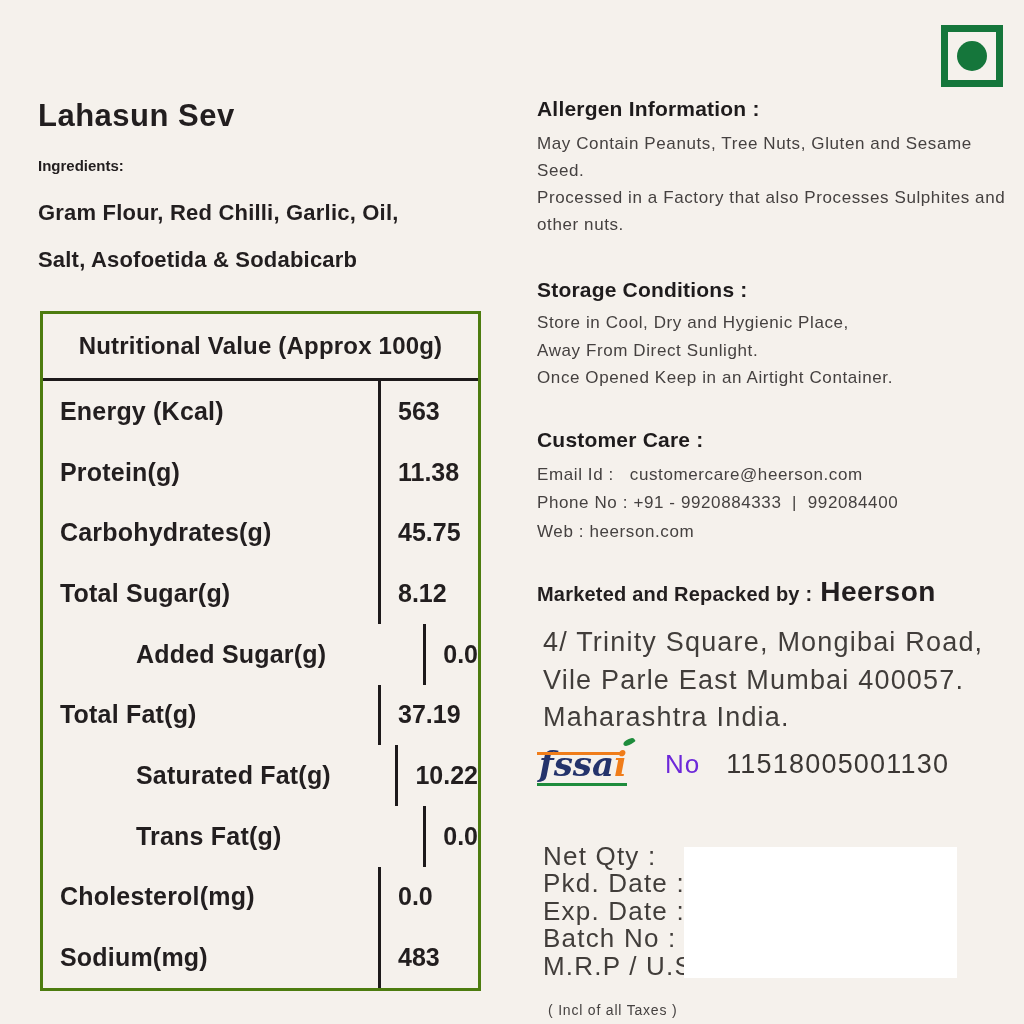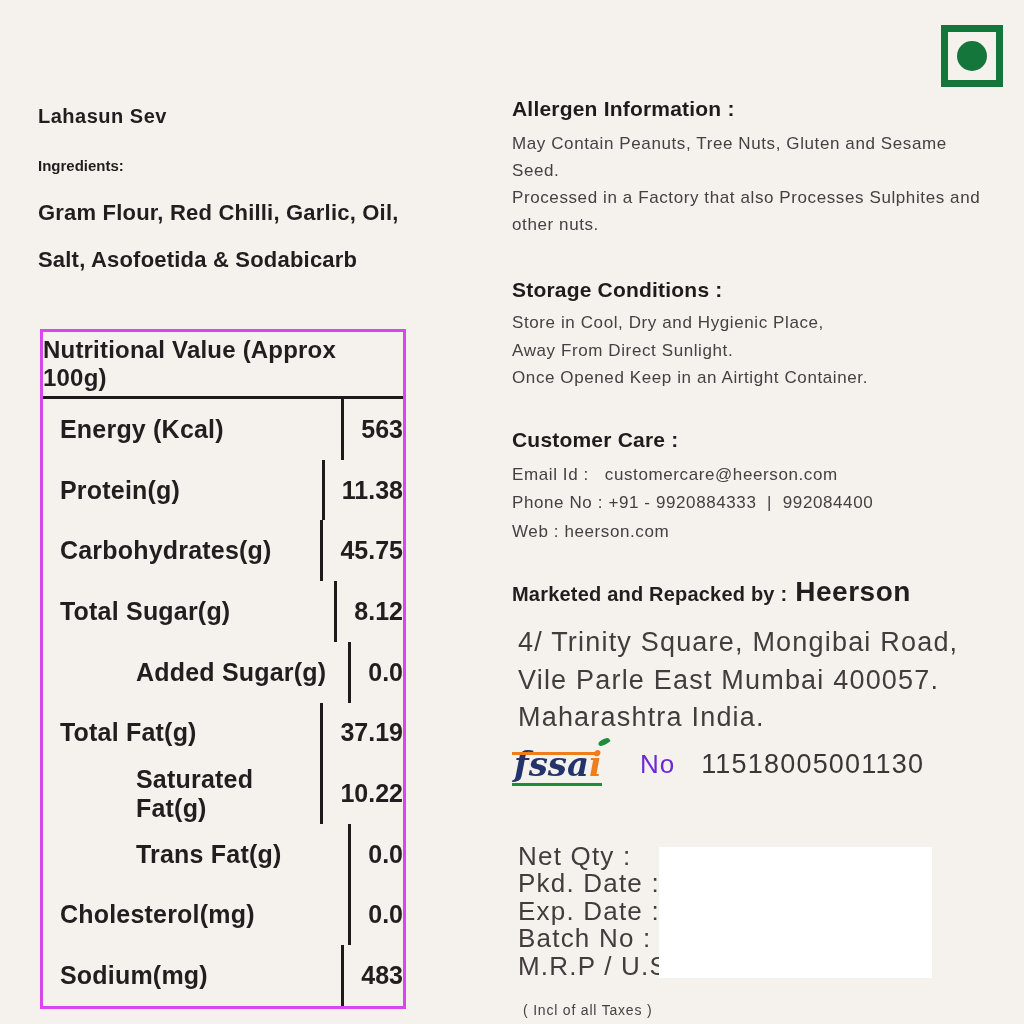--- a/index.html
+++ b/index.html
@@ -16,28 +16,28 @@
   .veg-mark {
     position:absolute; left:941px; top:25px;
     width:48px; height:48px;
     border:7px solid #15763b;
     display:flex; align-items:center; justify-content:center;
   }
   .veg-dot { width:30px; height:30px; border-radius:50%; background:#15763b; }
 
   
   .left-col { position:absolute; left:38px; top:98px; width:460px; }
-  .product-title { font-size:20px; font-weight:800; letter-spacing:.5px; margin:0; line-height:36px; }
+  .product-title { font-size:31px; font-weight:800; letter-spacing:.5px; margin:0; line-height:36px; }
   .ingredients-heading { font-size:15px; font-weight:700; margin-top:18px; line-height:28px; }
   .ingredient-line { font-size:22px; font-weight:700; margin-top:19px; line-height:28px; letter-spacing:.2px; }
 
   
   .ntable {
-    position:absolute; left:40px; top:329px; width:366px;
-    border:3px solid #d946ef;
+    position:absolute; left:40px; top:311px; width:441px;
+    border:3px solid #4d7c0f;
     box-sizing:border-box;
   }
   .ntable-header {
     height:64px;
     border-bottom:3px solid #1d1a1b;
     display:flex; align-items:center; justify-content:center;
     font-size:24px; font-weight:700; letter-spacing:.2px;
   }
   .ntable-body { height:607px; display:flex; flex-direction:column; }
   .nrow { flex:1 1 0; display:flex; align-items:stretch; }
@@ -46,21 +46,21 @@
     padding-left:17px; font-size:25px; font-weight:700; letter-spacing:.2px;
   }
   .nrow.indent .nlabel { padding-left:93px; }
   .nvalue {
     flex:1; border-left:3px solid #1d1a1b;
     display:flex; align-items:center; padding-left:17px;
     font-size:25px; font-weight:700;
   }
 
   
-  .right-col { position:absolute; left:512px; top:96px; width:480px; }
+  .right-col { position:absolute; left:537px; top:96px; width:480px; }
   .sec-heading { font-size:21px; font-weight:800; letter-spacing:.2px; line-height:26px; color:#1e1b1c; }
   .body-line {
     font-size:17px; color:#454140; line-height:27px;
     letter-spacing:.6px; white-space:pre-wrap; font-weight:400;
   }
   .allergen-lines { margin-top:8px; }
   .storage-heading { margin-top:39px; }
   .storage-lines { margin-top:6px; }
   .storage-lines .body-line { line-height:27.5px; }
   .customer-heading { margin-top:35px; }

